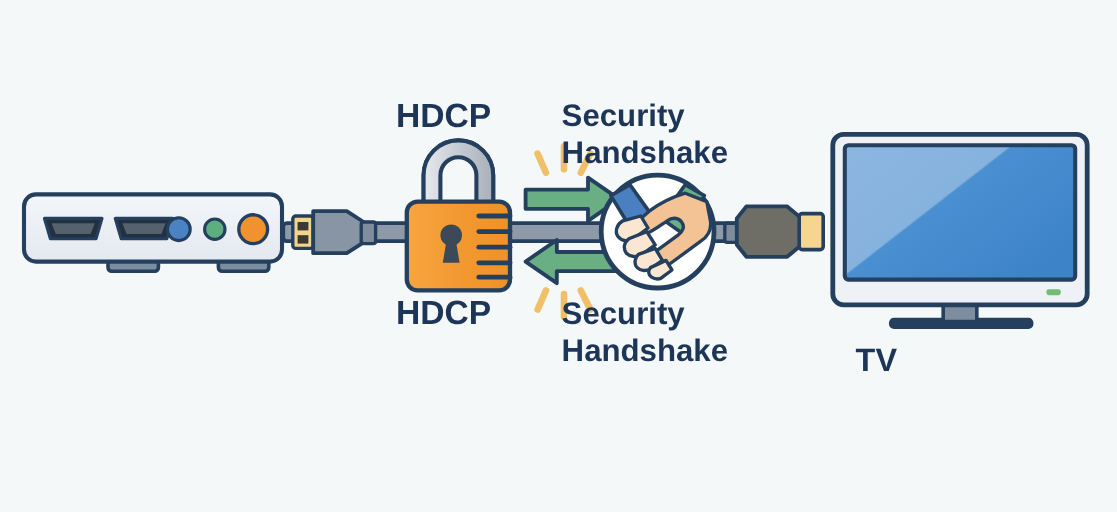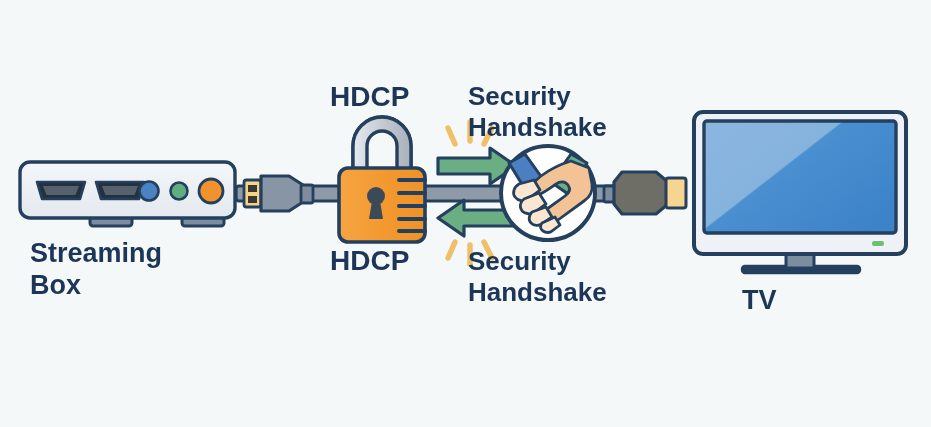--- a/index.html
+++ b/index.html
@@ -14,21 +14,21 @@
   .lbl{
     position:absolute;
     color:#1d3557;
     font-weight:700;
     font-family:"Liberation Sans", sans-serif;
     line-height:1.18;
     white-space:pre-line;
     text-align:left;
   }
   #label-streaming-box{left:30px;top:238px;width:190px;font-size:27px;}
-  #label-tv{left:742px;top:285px;width:120px;font-size:27px;}
+  #label-tv{left:713px;top:285px;width:120px;font-size:27px;}
   #label-hdcp-top{left:330px;top:80px;width:110px;font-size:28px;text-align:left;}
   #label-hdcp-bottom{left:330px;top:244px;width:110px;font-size:28px;text-align:left;}
   #label-handshake-top{left:468px;top:81px;width:180px;font-size:26px;}
   #label-handshake-bottom{left:468px;top:246px;width:180px;font-size:26px;}
 </style>
 </head>
 <body>
 
 <div id="stage">
 
@@ -167,22 +167,20 @@
 
     <rect x="694" y="112" width="212" height="142" rx="9" fill="#eef2f6" stroke="#24405e" stroke-width="4"></rect>
 
     <rect x="704" y="121" width="192" height="112" rx="3" fill="url(#screenGrad)" stroke="#24405e" stroke-width="3.4"></rect>
 
     <rect x="872" y="241" width="12" height="5" rx="2" fill="#6fbf73"></rect>
   </g>
 
 </svg>
 
-<div class="lbl" id="label-streaming-box">Streaming
-Box</div>
 
 <div class="lbl" id="label-hdcp-top">HDCP</div>
 
 <div class="lbl" id="label-hdcp-bottom">HDCP</div>
 
 <div class="lbl" id="label-handshake-top">Security
 Handshake</div>
 
 <div class="lbl" id="label-handshake-bottom">Security
 Handshake</div>

